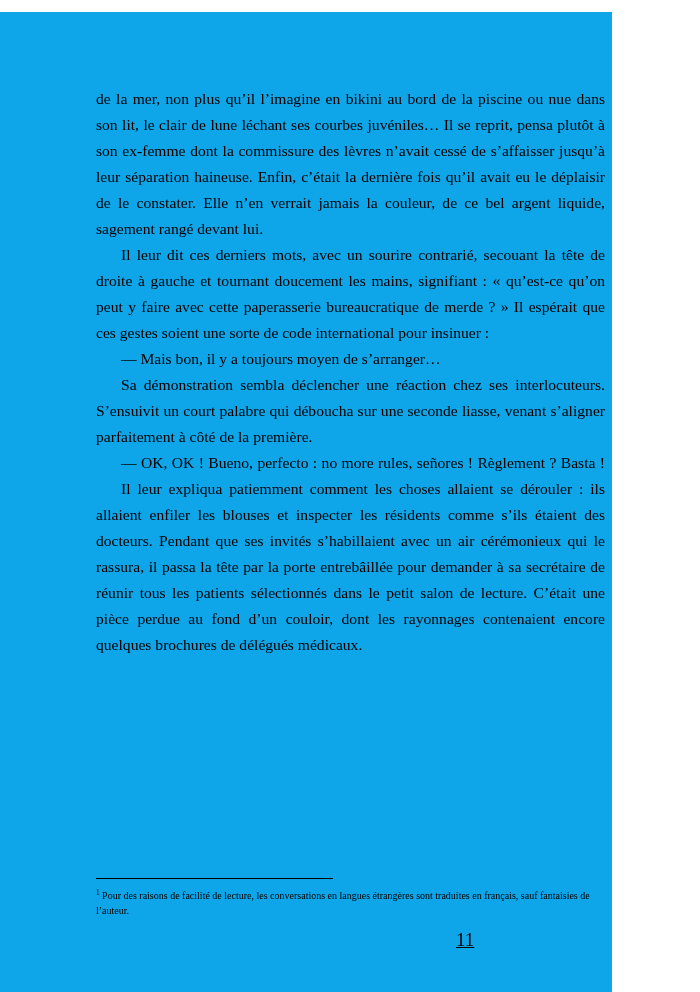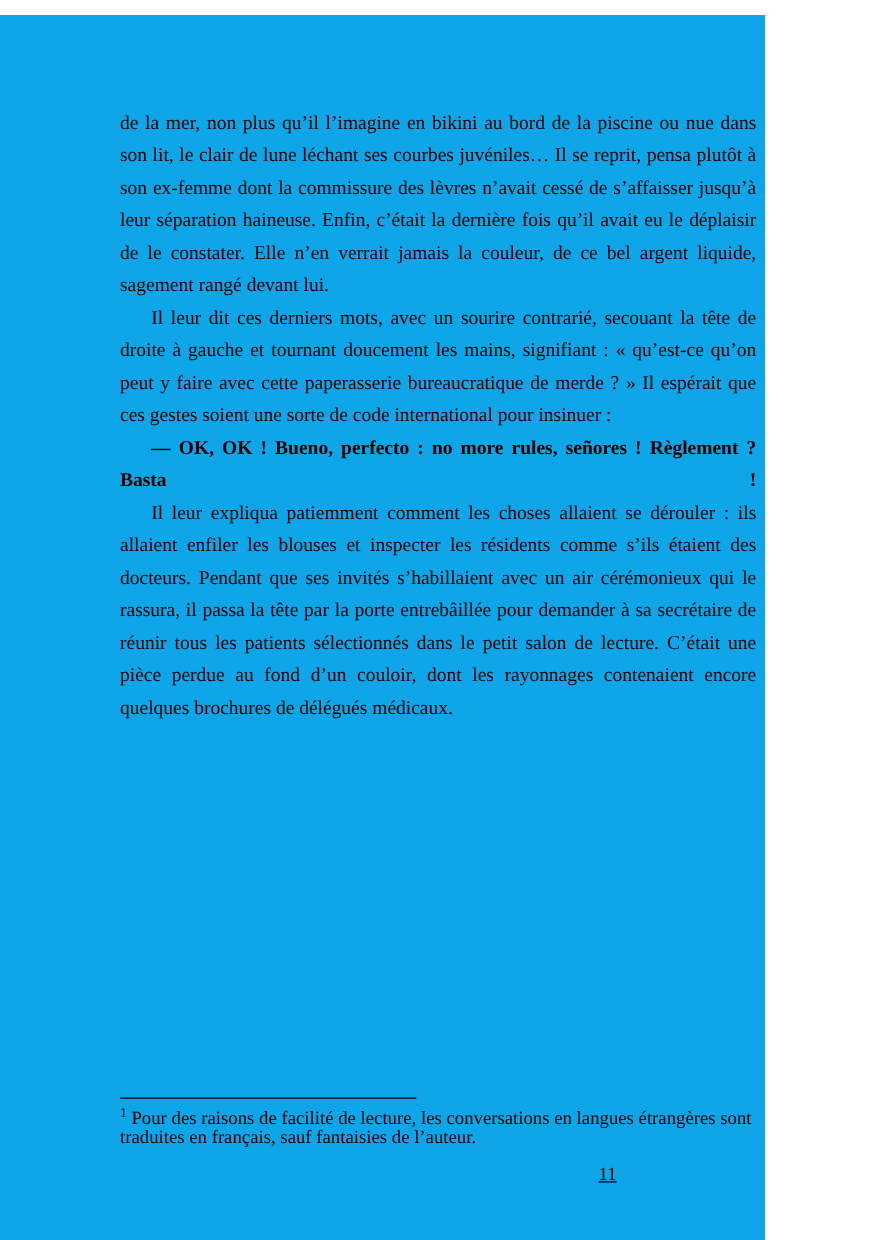--- a/index.html
+++ b/index.html
@@ -39,73 +39,74 @@
     text-indent: 0;
   }
   .para sup {
     font-size: 0.62em;
     line-height: 0;
     vertical-align: 0.55em;
   }
   
   .para.justify-last {
     text-align-last: justify;
-    font-weight: bold;
   }
 
   .footnote-zone {
     position: absolute;
     left: 96px;
     top: 866px;
     width: 509px;
   }
   .footnote-rule {
     width: 237px;
     height: 0;
     border: 0;
     border-top: 1.4px solid #000000;
     margin: 0 0 9px 0;
   }
   .footnote-text {
     margin: 0;
-    font-size: 15px;
+    font-size: 10px;
     line-height: 15px;
     text-align: left;
     color: #000000;
   }
   .footnote-text sup {
     font-size: 0.72em;
     line-height: 0;
     vertical-align: 0.5em;
   }
 
   .page-number {
     position: absolute;
     right: 96px;
     top: 918px;
     width: 60px;
-    text-align: center;
-    font-size: 15px;
+    text-align: left;
+    font-size: 19px;
     line-height: 20px;
     text-decoration: underline;
   }
 </style>
 </head>
 <body>
 
 <div class="page">
 
   <div class="body-block">
 
     <p class="para no-indent">de la mer, non plus qu’il l’imagine en bikini au bord de la piscine ou nue dans son lit, le clair de lune léchant ses courbes juvéniles… Il se reprit, pensa plutôt à son ex-femme dont la commissure des lèvres n’avait cessé de s’affaisser jusqu’à leur séparation haineuse. Enfin, c’était la dernière fois qu’il avait eu le déplaisir de le constater. Elle n’en verrait jamais la couleur, de ce bel argent liquide, sagement rangé devant lui.</p>
 
 
     <p class="para">Il leur dit ces derniers mots, avec un sourire contrarié, secouant la tête de droite à gauche et tournant doucement les mains, signifiant : « qu’est-ce qu’on peut y faire avec cette paperasserie bureaucratique de merde ? » Il espérait que ces gestes soient une sorte de code international pour insinuer :</p>
 
+    <p class="para">— Mais bon, il y a toujours moyen de s’arranger…</p>
 
+    <p class="para">Sa démonstration sembla déclencher une réaction chez ses interlocuteurs. S’ensuivit un court palabre qui déboucha sur une seconde liasse, venant s’aligner parfaitement à côté de la première.</p>
 
     <p class="para justify-last">— OK, OK ! Bueno, perfecto : no more rules, señores ! Règlement ? Basta !</p>
 
 
     <p class="para">Il leur expliqua patiemment comment les choses allaient se dérouler : ils allaient enfiler les blouses et inspecter les résidents comme s’ils étaient des docteurs. Pendant que ses invités s’habillaient avec un air cérémonieux qui le rassura, il passa la tête par la porte entrebâillée pour demander à sa secrétaire de réunir tous les patients sélectionnés dans le petit salon de lecture. C’était une pièce perdue au fond d’un couloir, dont les rayonnages contenaient encore quelques brochures de délégués médicaux.</p>
 
   </div>
 
   <div class="footnote-zone">
     <hr class="footnote-rule">

